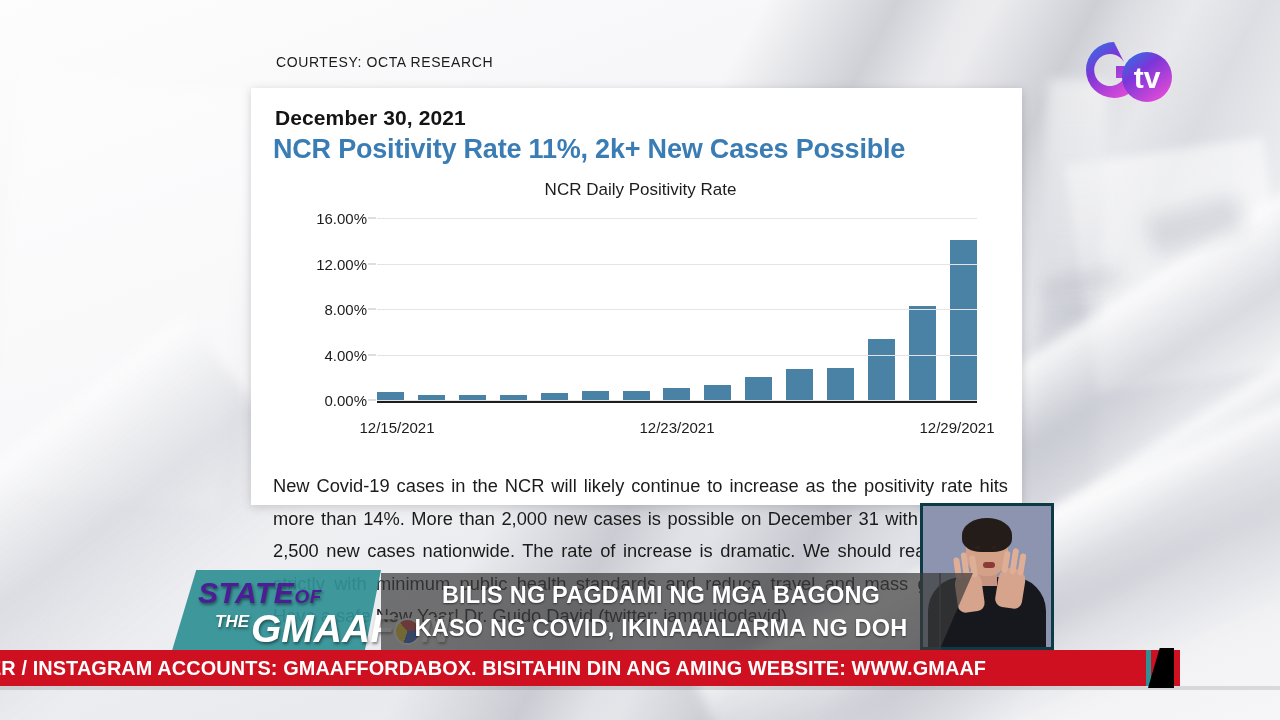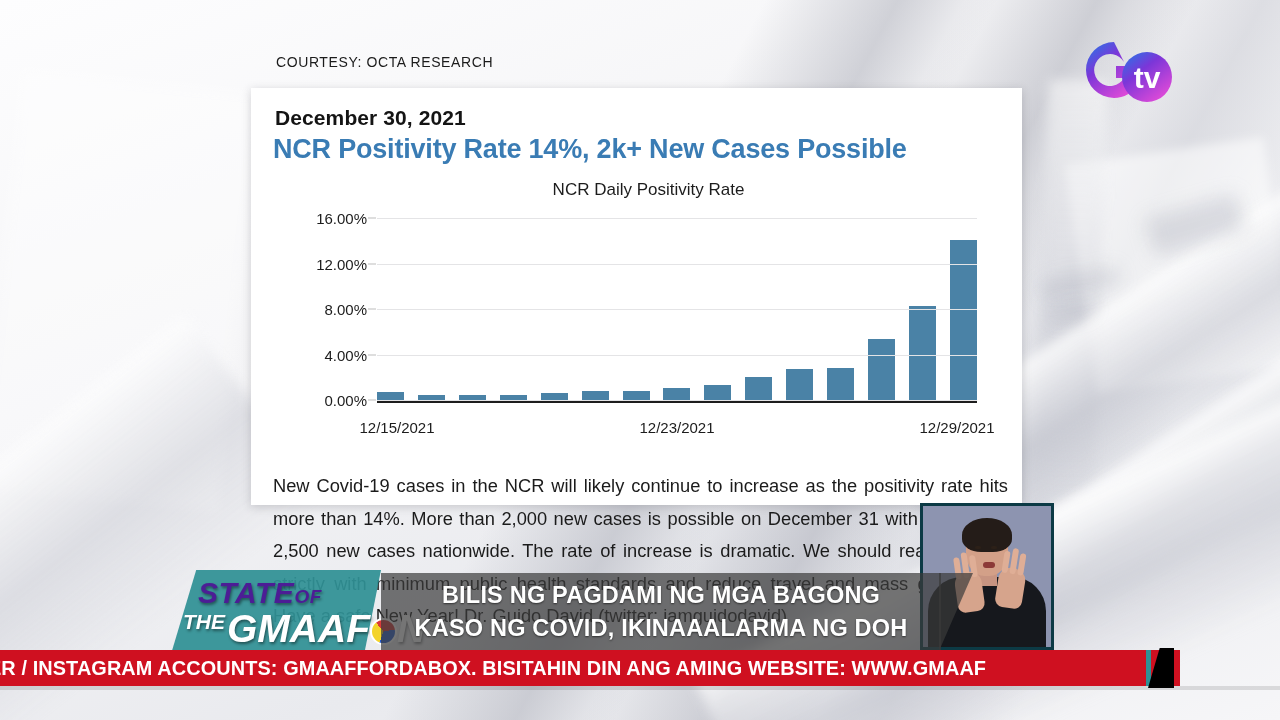--- a/index.html
+++ b/index.html
@@ -84,21 +84,21 @@
     font-size: 27px; font-weight: bold; color: #3a7cb4;
     letter-spacing: -.2px;
   }
 
   
   .chart-wrap {
     position: absolute; left: 22px; top: 92px;
     width: 727px; height: 272px;
   }
   .chart-title {
-    position: absolute; left: 12px; top: 0; width: 100%;
+    position: absolute; left: 4px; top: 0; width: 100%;
     text-align: center;
     font-size: 17px; color: #1c1c1c;
   }
   .plot {
     position: absolute; left: 104px; top: 38px;
     width: 600px; height: 185px;
   }
   .gridline {
     position: absolute; left: 0; width: 100%; height: 1px;
     background: #e4e4e6;
@@ -204,21 +204,21 @@
     text-shadow: 1px 2px 3px rgba(0,0,0,.45);
   }
   .sona-of { font-size: 19px; }
   .sona-line2 {
     position: absolute; left: 12px; top: 37px;
     color: #ffffff; font-weight: bold; font-style: italic;
     font-size: 39px; letter-spacing: 0px;
     text-shadow: 1px 2px 3px rgba(0,0,0,.45);
     display: flex; align-items: center;
   }
-  .sona-the { font-size: 21px; margin-right: 2px; position: relative; top: -7px; }
+  .sona-the { font-size: 17px; margin-right: 2px; position: relative; top: -7px; margin-left: 32px; }
   .flag-o {
     display: inline-block;
     width: 27px; height: 27px; border-radius: 50%;
     background:
       conic-gradient(from 200deg, #f3d32b 0deg 120deg, #d93a3a 120deg 240deg, #2a5fd0 240deg 360deg);
     border: 2px solid #ffffff;
     margin: 0 0px;
     position: relative; top: 2px;
   }
 
@@ -312,21 +312,21 @@
         <stop offset="100%" stop-color="#e24bd8"></stop>
       </linearGradient>
     </defs>
     <path d="M44 10 A28 28 0 1 0 44 66 A28 28 0 0 0 68 52 L68 34 L46 34 L46 46 L54 46 A16 16 0 1 1 54 30 Z" fill="url(#gtvgrad)"></path>
     <circle cx="77" cy="45" r="25" fill="url(#gtvgrad)"></circle>
     <text x="77" y="56" text-anchor="middle" font-family="Liberation Sans, sans-serif" font-size="30" font-weight="bold" fill="#ffffff">tv</text>
   </svg>
 
   <div class="card">
     <div class="card-date">December 30, 2021</div>
-    <div class="card-title">NCR Positivity Rate 14%, 2k+ New Cases Possible</div>
+    <div class="card-title">NCR Positivity Rate 11%, 2k+ New Cases Possible</div>
 
     <div class="chart-wrap">
       <div class="chart-title">NCR Daily Positivity Rate</div>
       <div class="plot" id="plot">
         <div class="axis-line"></div>
         <div class="bars" id="bars">
             <div class="bar" title="12/15/2021: 0.7%" style="height: 7.9625px;"></div>
             <div class="bar" title="12/16/2021: 0.45%" style="height: 5.11875px;"></div>
             <div class="bar" title="12/17/2021: 0.48%" style="height: 5.46px;"></div>
             <div class="bar" title="12/18/2021: 0.42%" style="height: 4.7775px;"></div>

